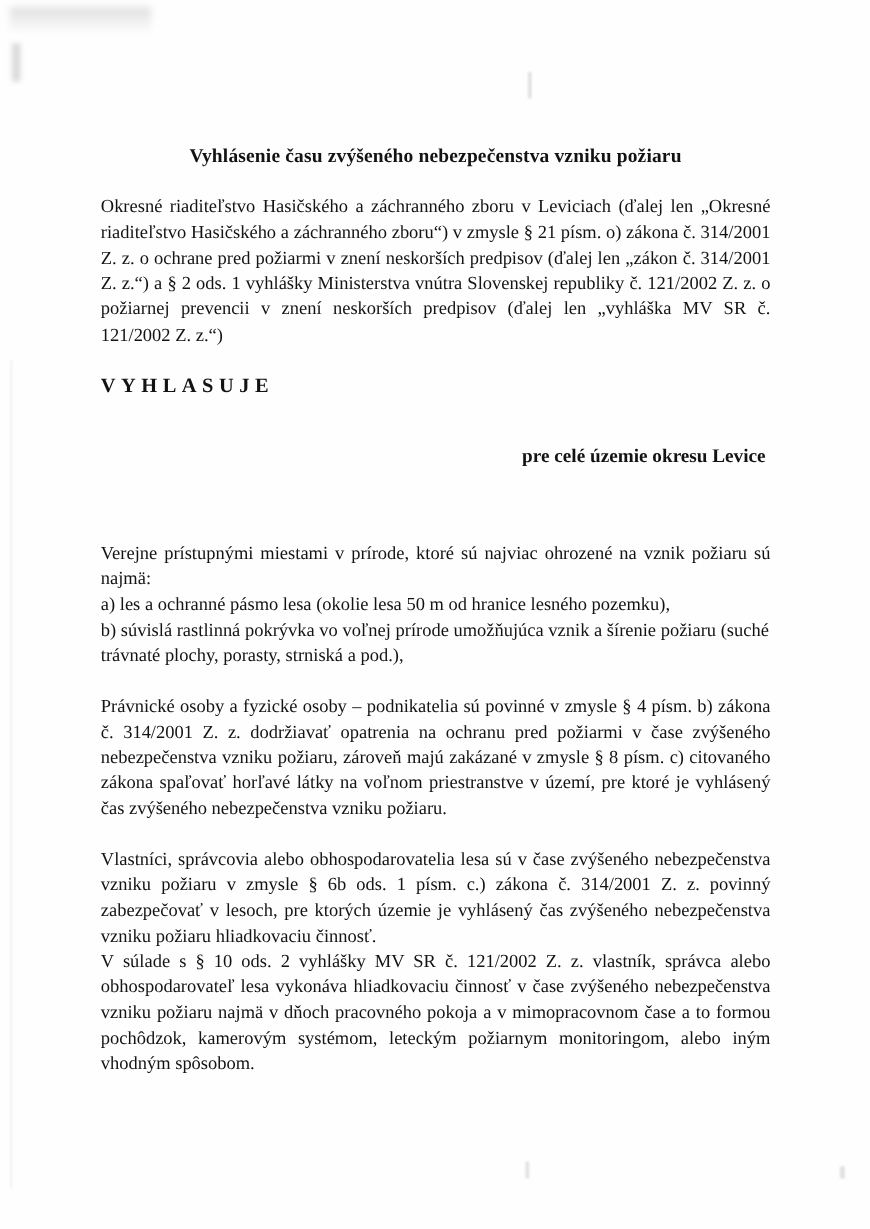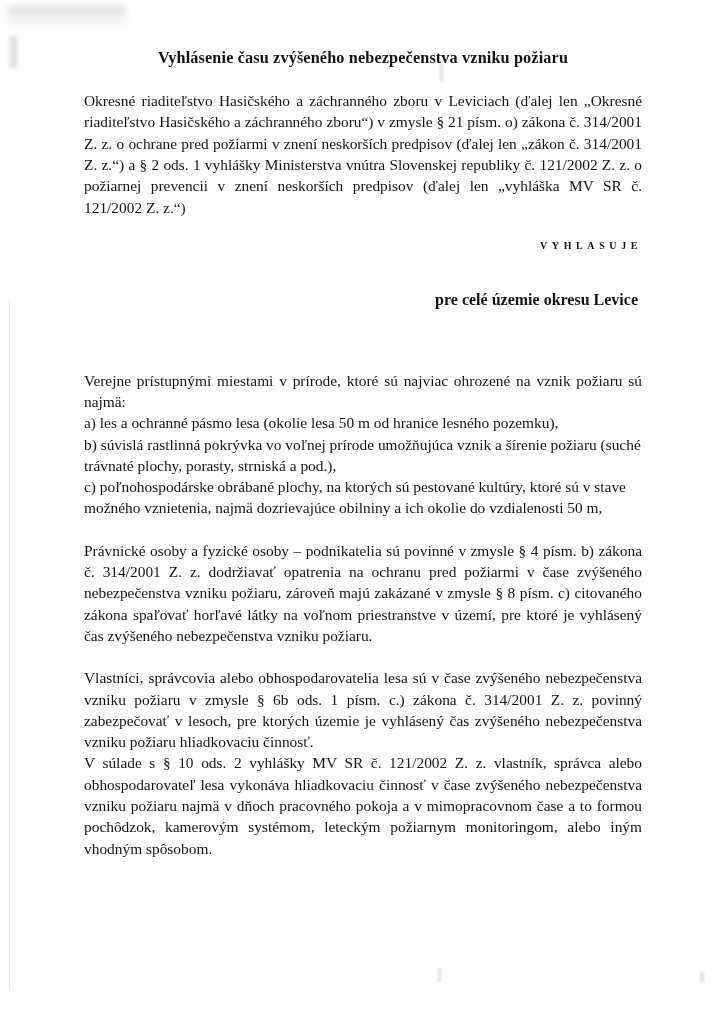--- a/index.html
+++ b/index.html
@@ -52,21 +52,21 @@
 
   .content {
     position: absolute;
     left: 84px;
     top: 0;
     width: 558px;
   }
 
   .doc-title {
     margin: 0;
-    padding-top: 48px;
+    padding-top: 120px;
     font-size: 16.2px;
     font-weight: bold;
     text-align: center;
     letter-spacing: 0.15px;
     line-height: 1.3;
   }
 
   .para {
     margin: 0;
     font-size: 15.4px;
@@ -76,23 +76,23 @@
   }
   .para.left {
     text-align: left;
   }
 
   .gap-lg { height: 21px; }
   .gap-md { height: 17px; }
 
   .vyhlasuje {
     margin: 0;
-    font-size: 10px;
+    font-size: 17px;
     font-weight: bold;
-    text-align: right;
+    text-align: left;
     letter-spacing: 4.6px;
     line-height: 1.3;
   }
   .headline-caps {
     margin: 0;
     font-size: 17.6px;
     font-weight: bold;
     text-align: center;
     letter-spacing: 0.1px;
     line-height: 1.3;
@@ -149,21 +149,20 @@
 
     <div class="gap-md"></div>
 
 
     <div class="gap-lg"></div>
 
     <p class="para">Verejne prístupnými miestami v prírode, ktoré sú najviac ohrozené na vznik požiaru sú najmä:</p>
 
     <p class="para left">a) les a ochranné pásmo lesa (okolie lesa 50 m od hranice lesného pozemku),</p>
     <p class="para left">b) súvislá rastlinná pokrývka vo voľnej prírode umožňujúca vznik a šírenie požiaru (suché trávnaté plochy, porasty, strniská a pod.),</p>
-    <p class="para left">c) poľnohospodárske obrábané plochy, na ktorých sú pestované kultúry, ktoré sú v stave možného vznietenia, najmä dozrievajúce obilniny a ich okolie do vzdialenosti 50 m,</p>
 
     <div class="gap-lg"></div>
 
     <p class="para">Právnické osoby a fyzické osoby – podnikatelia sú povinné v zmysle § 4 písm. b) zákona č. 314/2001 Z. z. dodržiavať opatrenia na ochranu pred požiarmi v čase zvýšeného nebezpečenstva vzniku požiaru, zároveň majú zakázané v zmysle § 8 písm. c) citovaného zákona spaľovať horľavé látky na voľnom priestranstve v území, pre ktoré je vyhlásený čas zvýšeného nebezpečenstva vzniku požiaru.</p>
 
 
     <div class="gap-lg"></div>
 
     <p class="para">Vlastníci, správcovia alebo obhospodarovatelia lesa sú v čase zvýšeného nebezpečenstva vzniku požiaru v zmysle § 6b ods. 1 písm. c.) zákona č. 314/2001 Z. z. povinný zabezpečovať v lesoch, pre ktorých územie je vyhlásený čas zvýšeného nebezpečenstva vzniku požiaru hliadkovaciu činnosť.</p>
 

